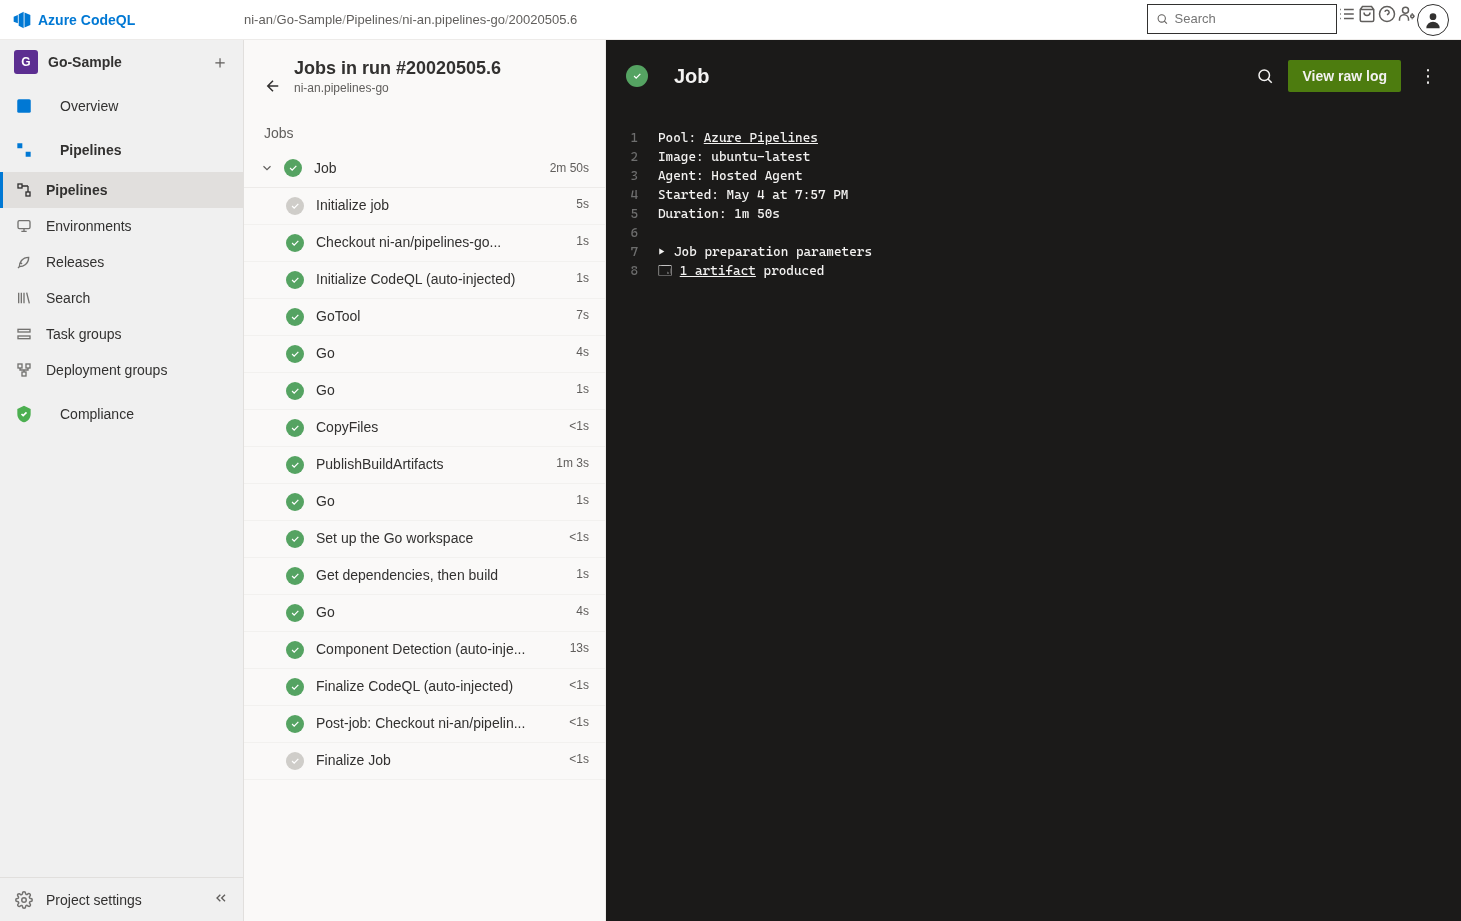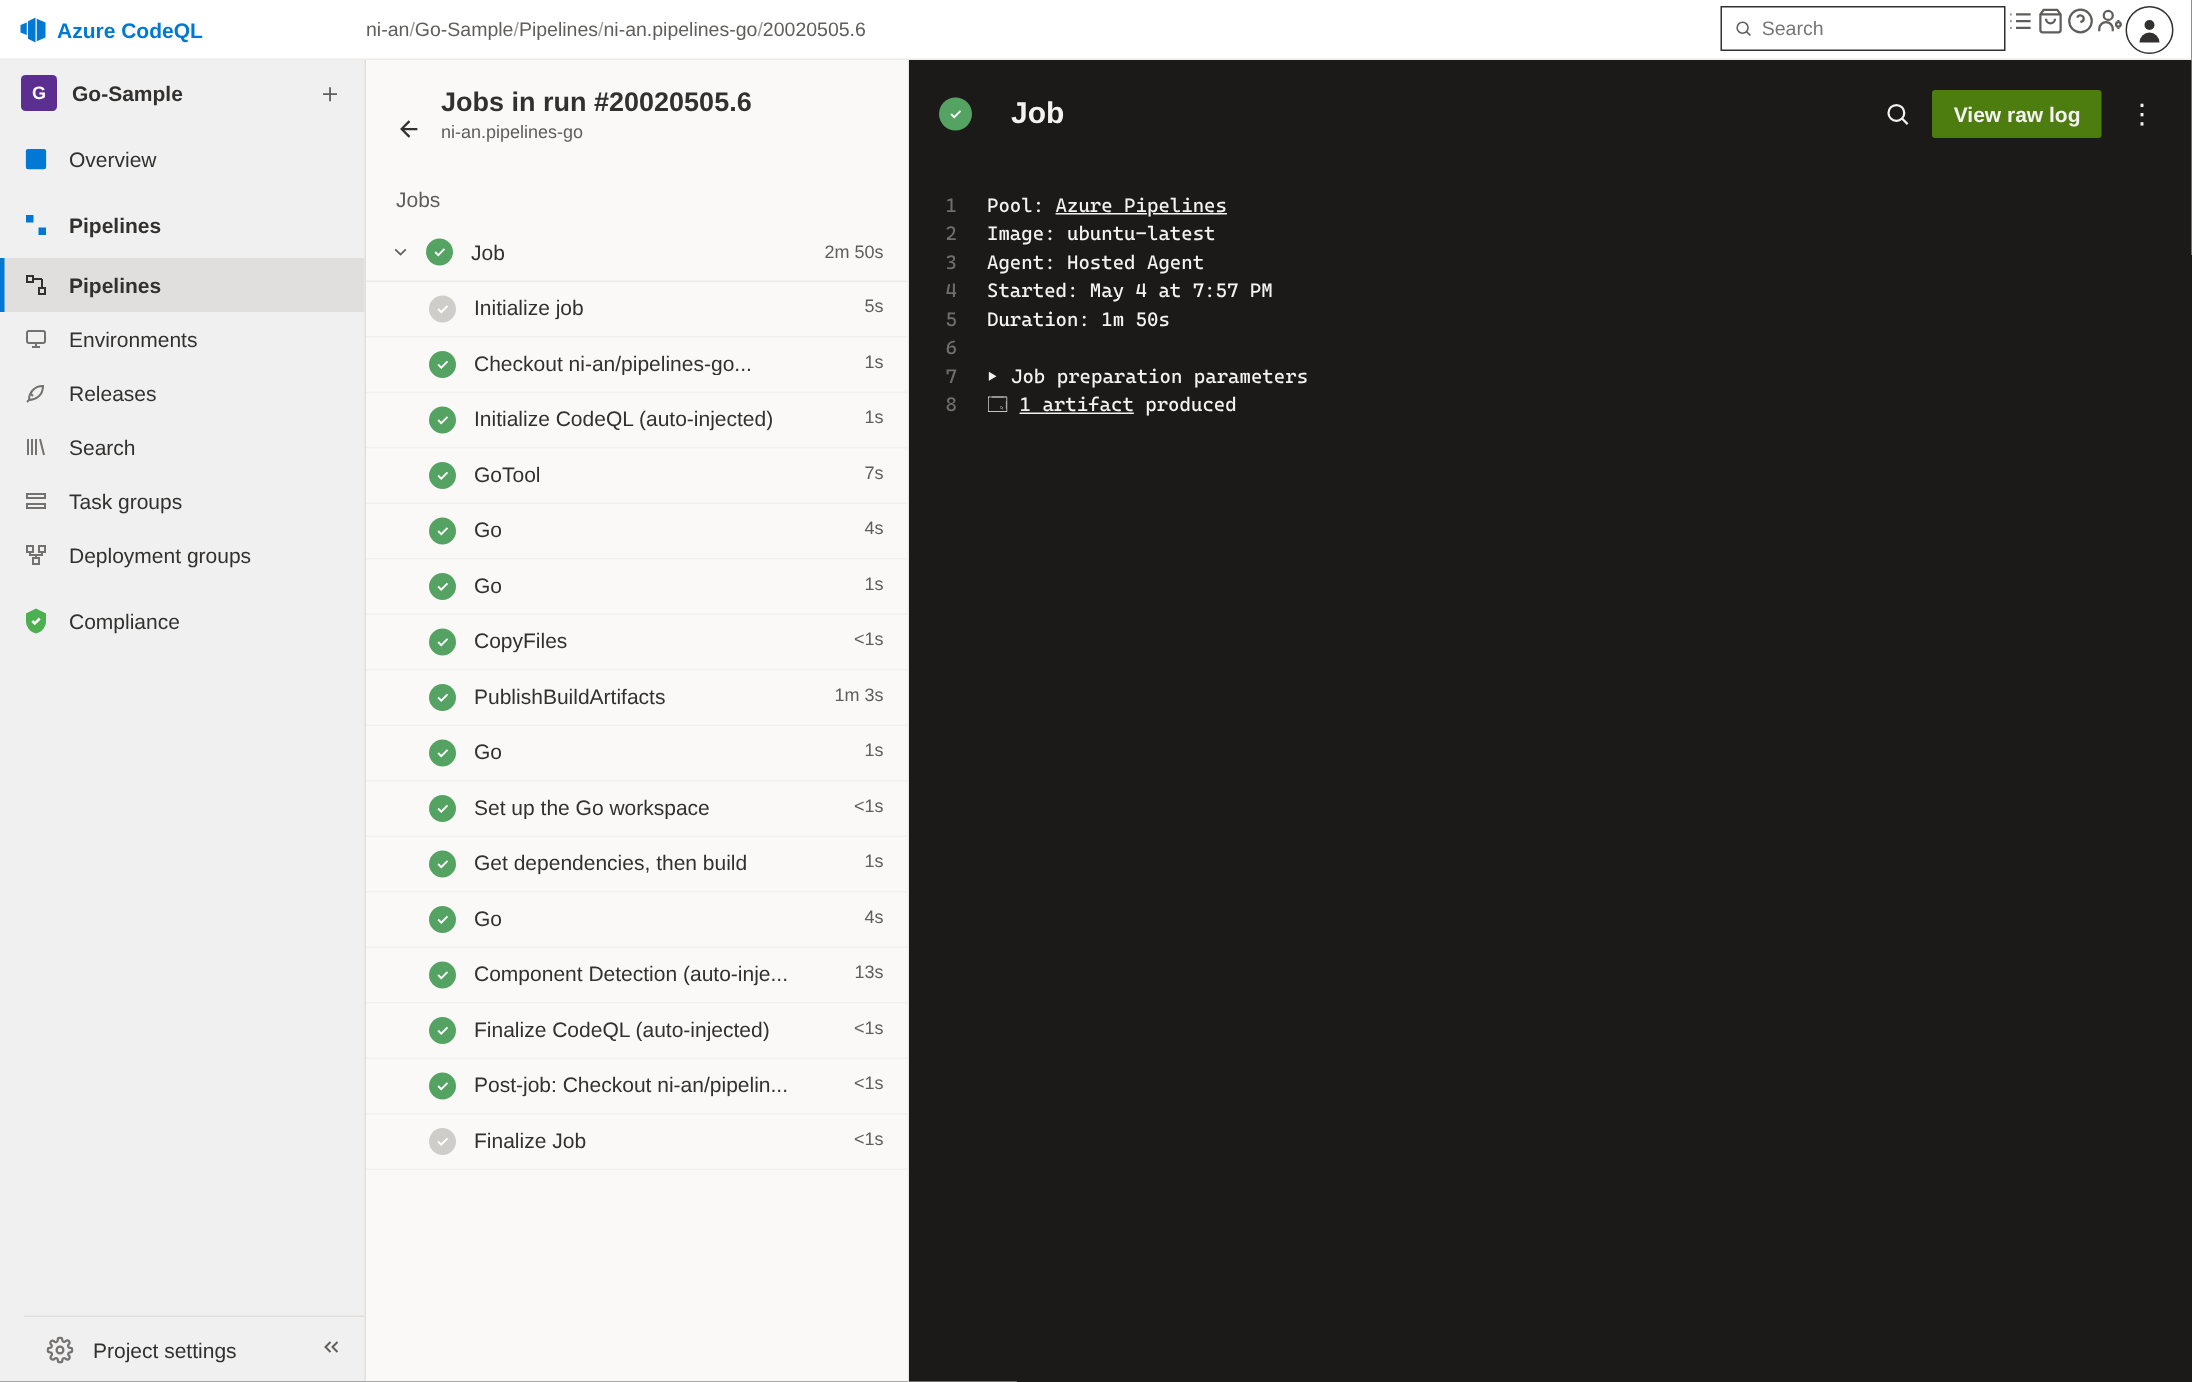--- a/index.html
+++ b/index.html
@@ -22,26 +22,26 @@
     
     .body { display: flex; flex: 1; min-height: 0; }
 
     
     .sidebar { width: 244px; background: #f0f0f0; border-right: 1px solid #e1dfdd; display: flex; flex-direction: column; }
     .project-header { display: flex; align-items: center; padding: 10px 14px; }
     .project-badge { width: 24px; height: 24px; background: #5c2e91; color: #fff; border-radius: 3px; display:flex; align-items:center; justify-content:center; font-size: 12px; font-weight:600; margin-right: 10px; }
     .project-name { font-weight: 600; flex: 1; }
     .plus { font-size: 18px; color: #605e5c; cursor: pointer; }
     .nav-section { }
-    .nav-item { display: flex; align-items: center; height: 44px; padding: 0 14px; cursor: pointer; gap: 12px; color: #323130; }
+    .nav-item { display: flex; align-items: center; height: 44px; padding: 0 14px; cursor: pointer; gap: 26px; color: #323130; }
     .nav-item.bold { font-weight: 600; }
     .nav-sub { display: flex; align-items: center; height: 36px; padding: 0 14px 0 14px; cursor: pointer; gap: 12px; color: #323130; font-size: 14px; }
     .nav-sub.active { background: #e1dfdd; font-weight: 600; border-left: 3px solid #0078d4; padding-left: 11px; }
     .nav-icon { width: 20px; height: 20px; display:flex; align-items:center; justify-content:center; color:#737270; flex-shrink:0; }
-    .sidebar-footer { margin-top: auto; display:flex; align-items:center; height: 44px; padding: 0 14px; gap: 12px; cursor: pointer; border-top: 1px solid #e1dfdd; margin-left: 16px;}
+    .sidebar-footer { margin-top: auto; display:flex; align-items:center; height: 44px; padding: 0 14px; gap: 12px; cursor: pointer; border-top: 1px solid #e1dfdd;}
     .collapse-caret { margin-left:auto; }
 
     
     .jobs-panel { width: 362px; background: #faf9f8; display:flex; flex-direction:column; border-right: 1px solid #edebe9; }
     .jobs-header { padding: 18px 20px 12px 20px; display:flex; align-items:flex-end; gap: 12px; }
     .back-arrow { width:18px; height:18px; color:#323130; cursor:pointer; margin-top:4px; }
     .jobs-title h2 { font-size: 18px; font-weight:600; }
     .jobs-title .sub { font-size: 12px; color: #605e5c; margin-top: 2px; }
     .jobs-section-label { padding: 18px 20px 8px 20px; color:#605e5c; font-size: 14px; }
     .job-group-row { display:flex; align-items:center; padding: 10px 16px; cursor:pointer; border-bottom:1px solid #edebe9; }

